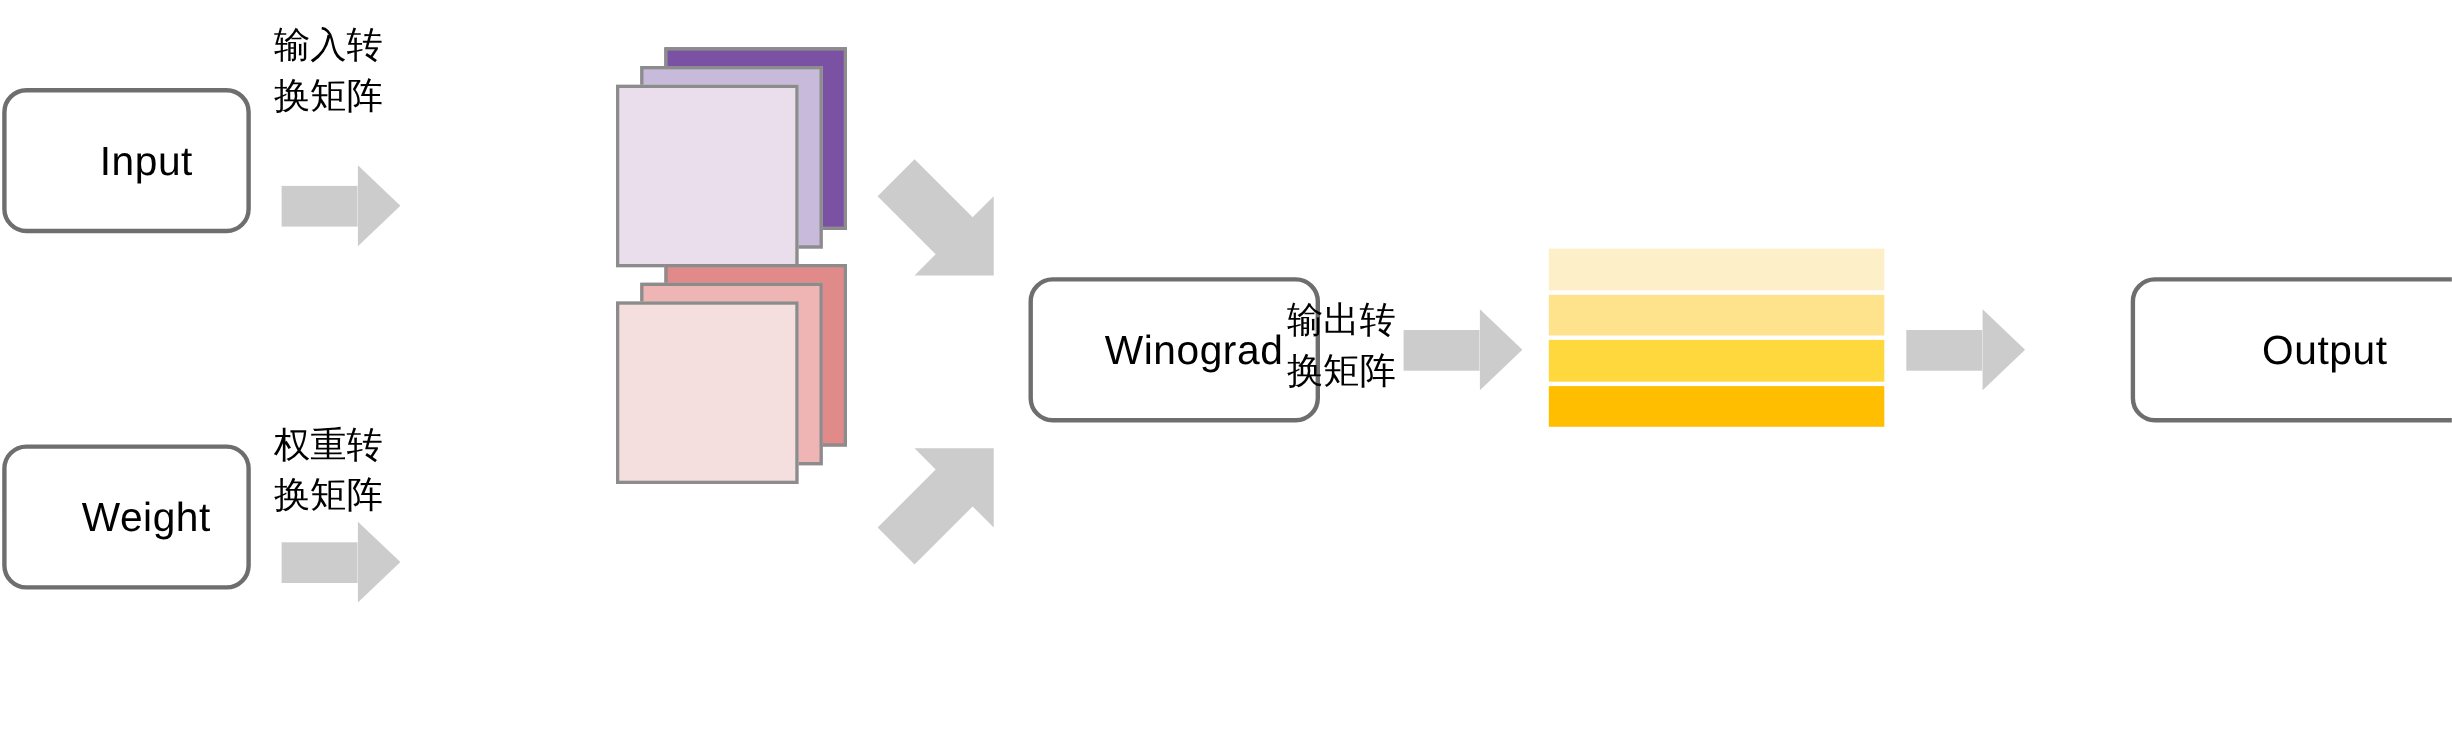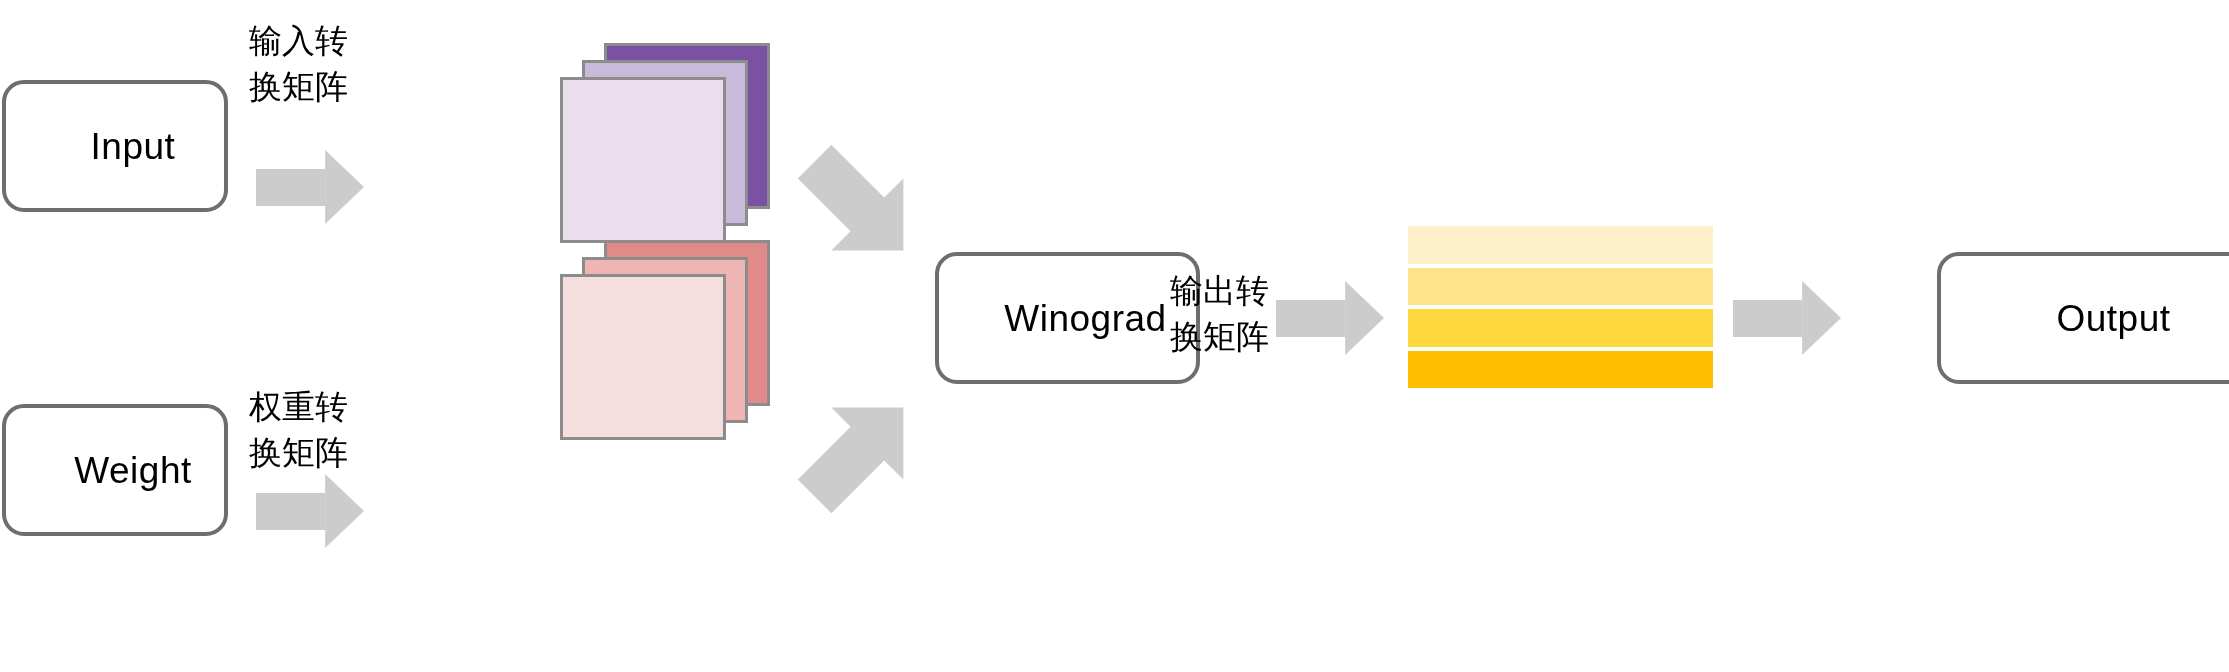--- a/index.html
+++ b/index.html
@@ -45,21 +45,21 @@
 
   
   .caption {
     position: absolute;
     font-size: 33px;
     line-height: 46px;
     color: #000000;
     white-space: pre;
   }
   #caption-input-transform  { left: 249px;  top: 6px; margin-top: 12px;   }
-  #caption-weight-transform { left: 249px;  top: 384px; }
+  #caption-weight-transform { left: 249px;  top: 384px; font-family: Liberation Mono, monospace; }
   #caption-output-transform { left: 1170px; top: 268px; }
 
   
   .arrow-right {
     position: absolute;
     background: #CCCCCC;
   }
   .arrow-right .shaft {
     position: absolute;
     left: 0;

